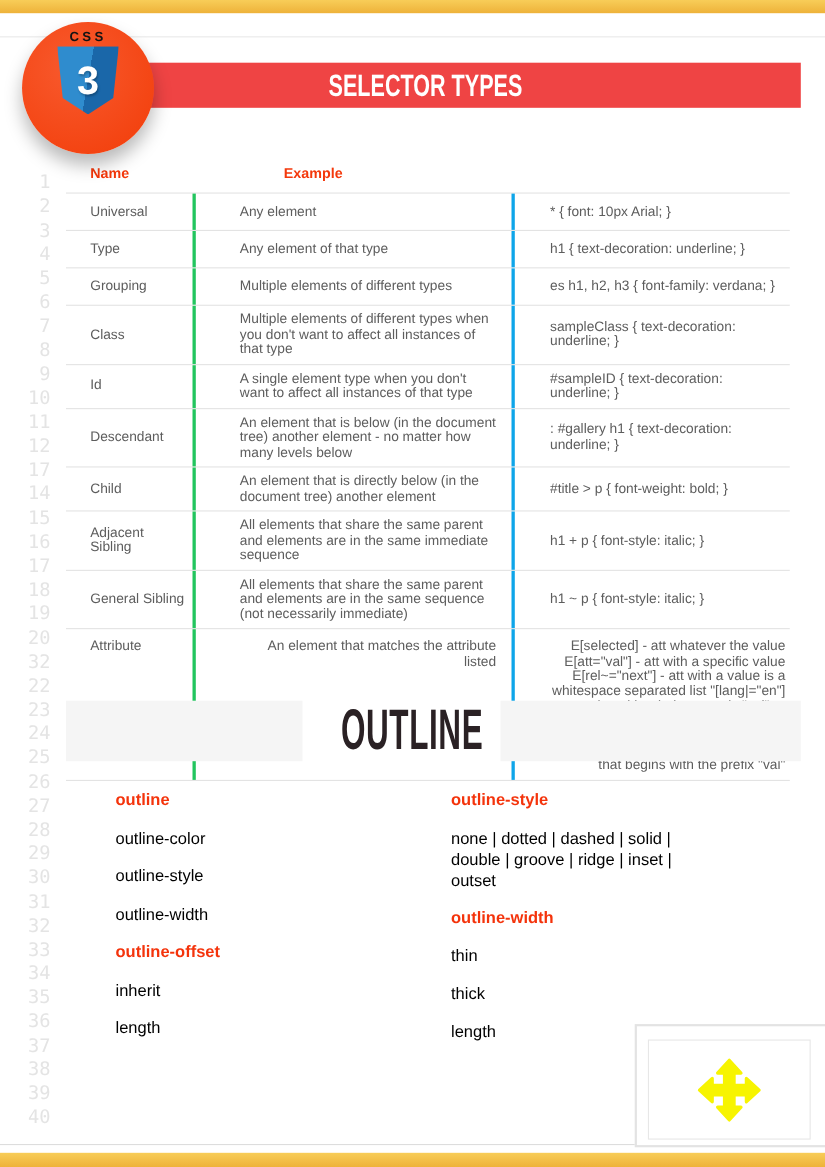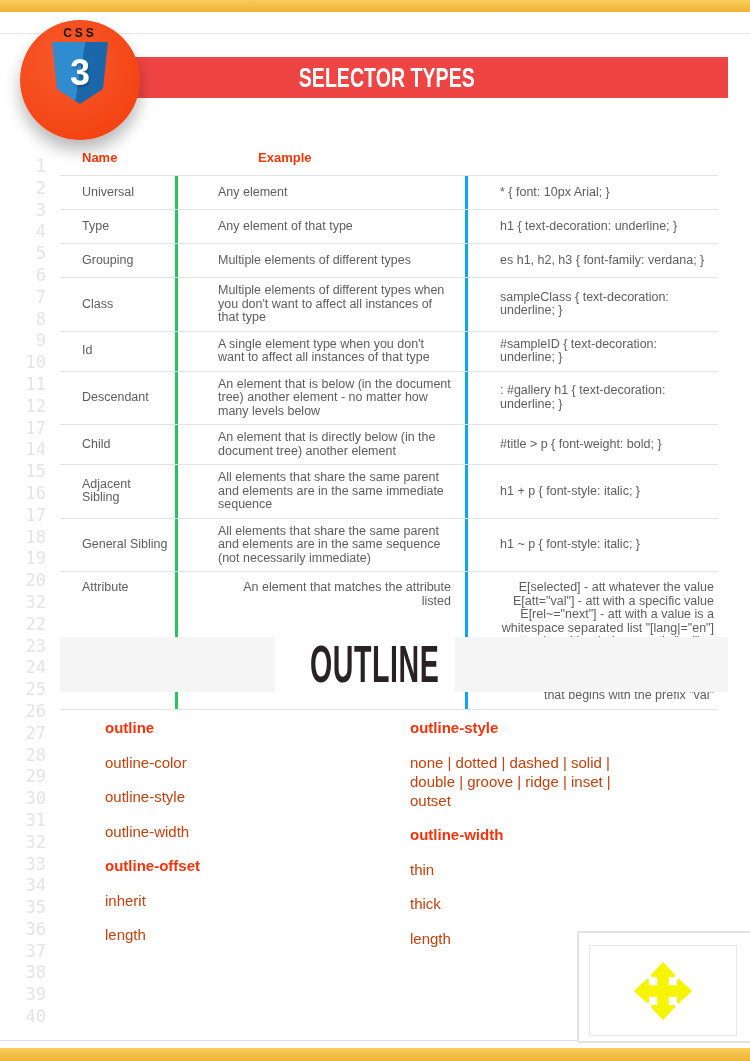--- a/index.html
+++ b/index.html
@@ -113,21 +113,21 @@
   }
   .outline-title {
     font-size:52px; font-weight:bold; color:#2a2124;
     transform:scaleX(0.55); white-space:nowrap;
     letter-spacing:1px;
   }
   .outline-col { position:absolute; top:718px; z-index:1; }
   .outline-col.left  { left:105px; width:250px; }
   .outline-col.right { left:410px; width:245px; }
   .outline-item {
-    font-size:15px; color:#c2410c; line-height:19px;
+    font-size:15px; color:#000000; line-height:19px;
     margin-bottom:15.5px;
   }
   .outline-item.red { color:#f4330b; font-weight:bold; }
   
   .drag-widget-outer {
     position:absolute; left:577px; top:931px; width:210px; height:112px;
     background:#ffffff; border:2px solid #e3e3e3; z-index:2;
   }
   .drag-widget-inner {
     position:absolute; left:10px; top:12px; width:148px; height:91px;

